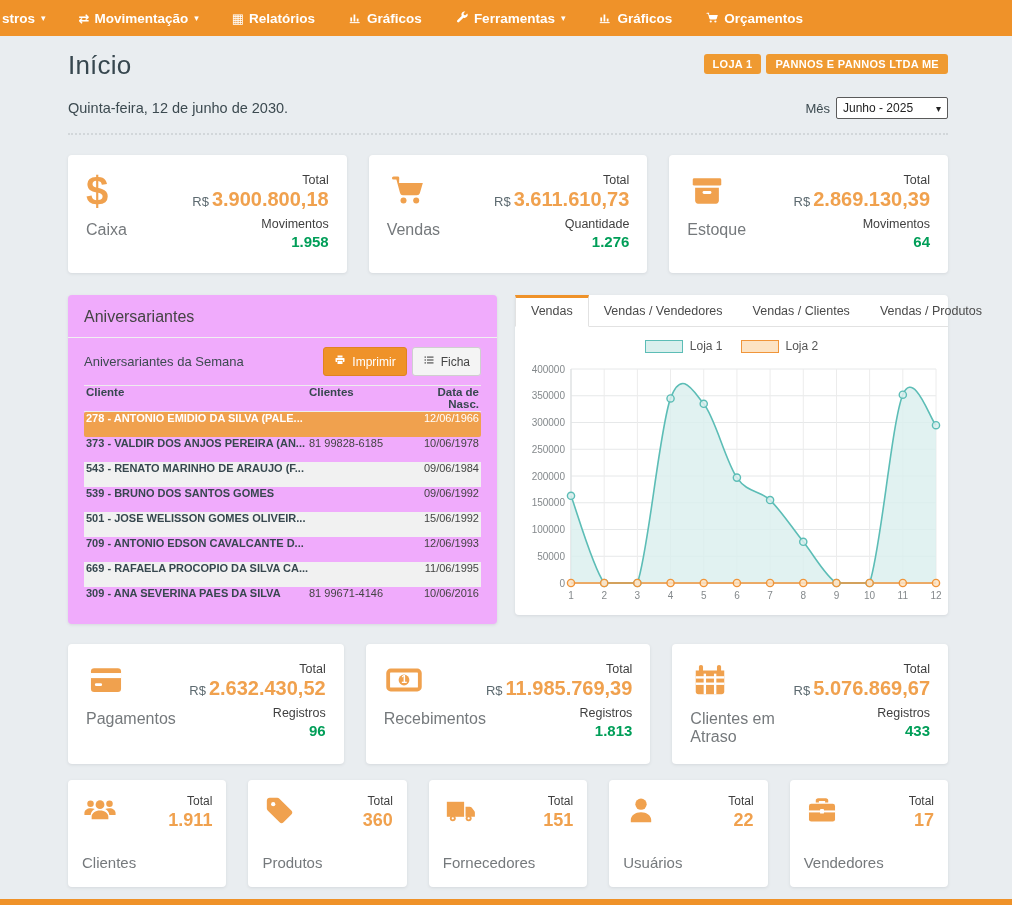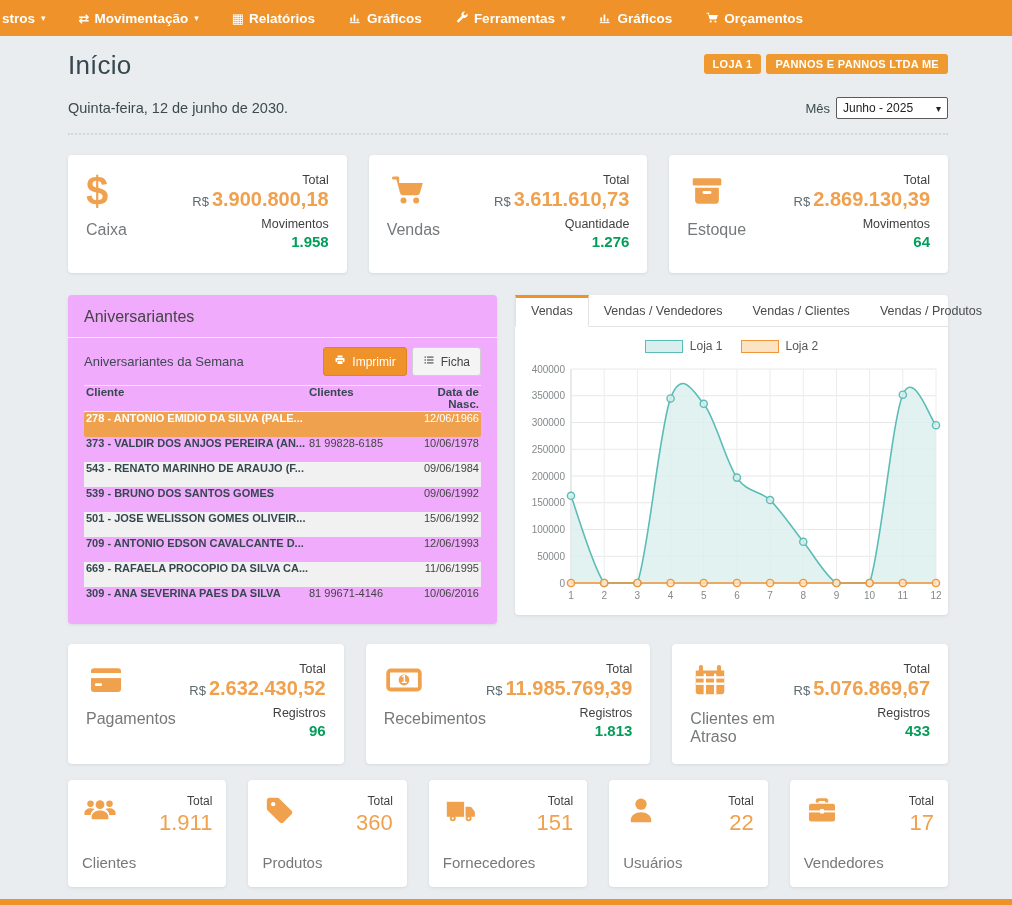--- a/index.html
+++ b/index.html
@@ -98,21 +98,21 @@
 
   
   .minirow{ display:flex; gap:22px; margin-top:16px; }
   .mini{ padding:14px 14px 16px; min-height:107px; display:flex; flex-direction:column;
          justify-content:space-between; }
   .mini-top{ display:flex; justify-content:space-between; }
   .mini-icon{ color:#f0a14e; }
   .mini-icon svg{ width:36px; height:34px; fill:#f0a14e; }
   .mini-right{ text-align:right; }
   .mlabel{ font-size:12px; color:#3f3f3f; }
-  .mval{ font-size:22px; font-weight:400; color:#f0a14e; margin-top:2px; }
+  .mval{ font-size:18px; font-weight:700; color:#f0a14e; margin-top:2px; }
   .mname{ font-size:15px; color:#75797c; margin-top:8px; }
 
   .footerbar{ position:absolute; left:0; bottom:0; width:100%; height:6px; background:#ef9229; }
 </style>
 </head>
 <body>
 
 <div class="topnav">
   <div class="navitem">
     <span>stros</span>

